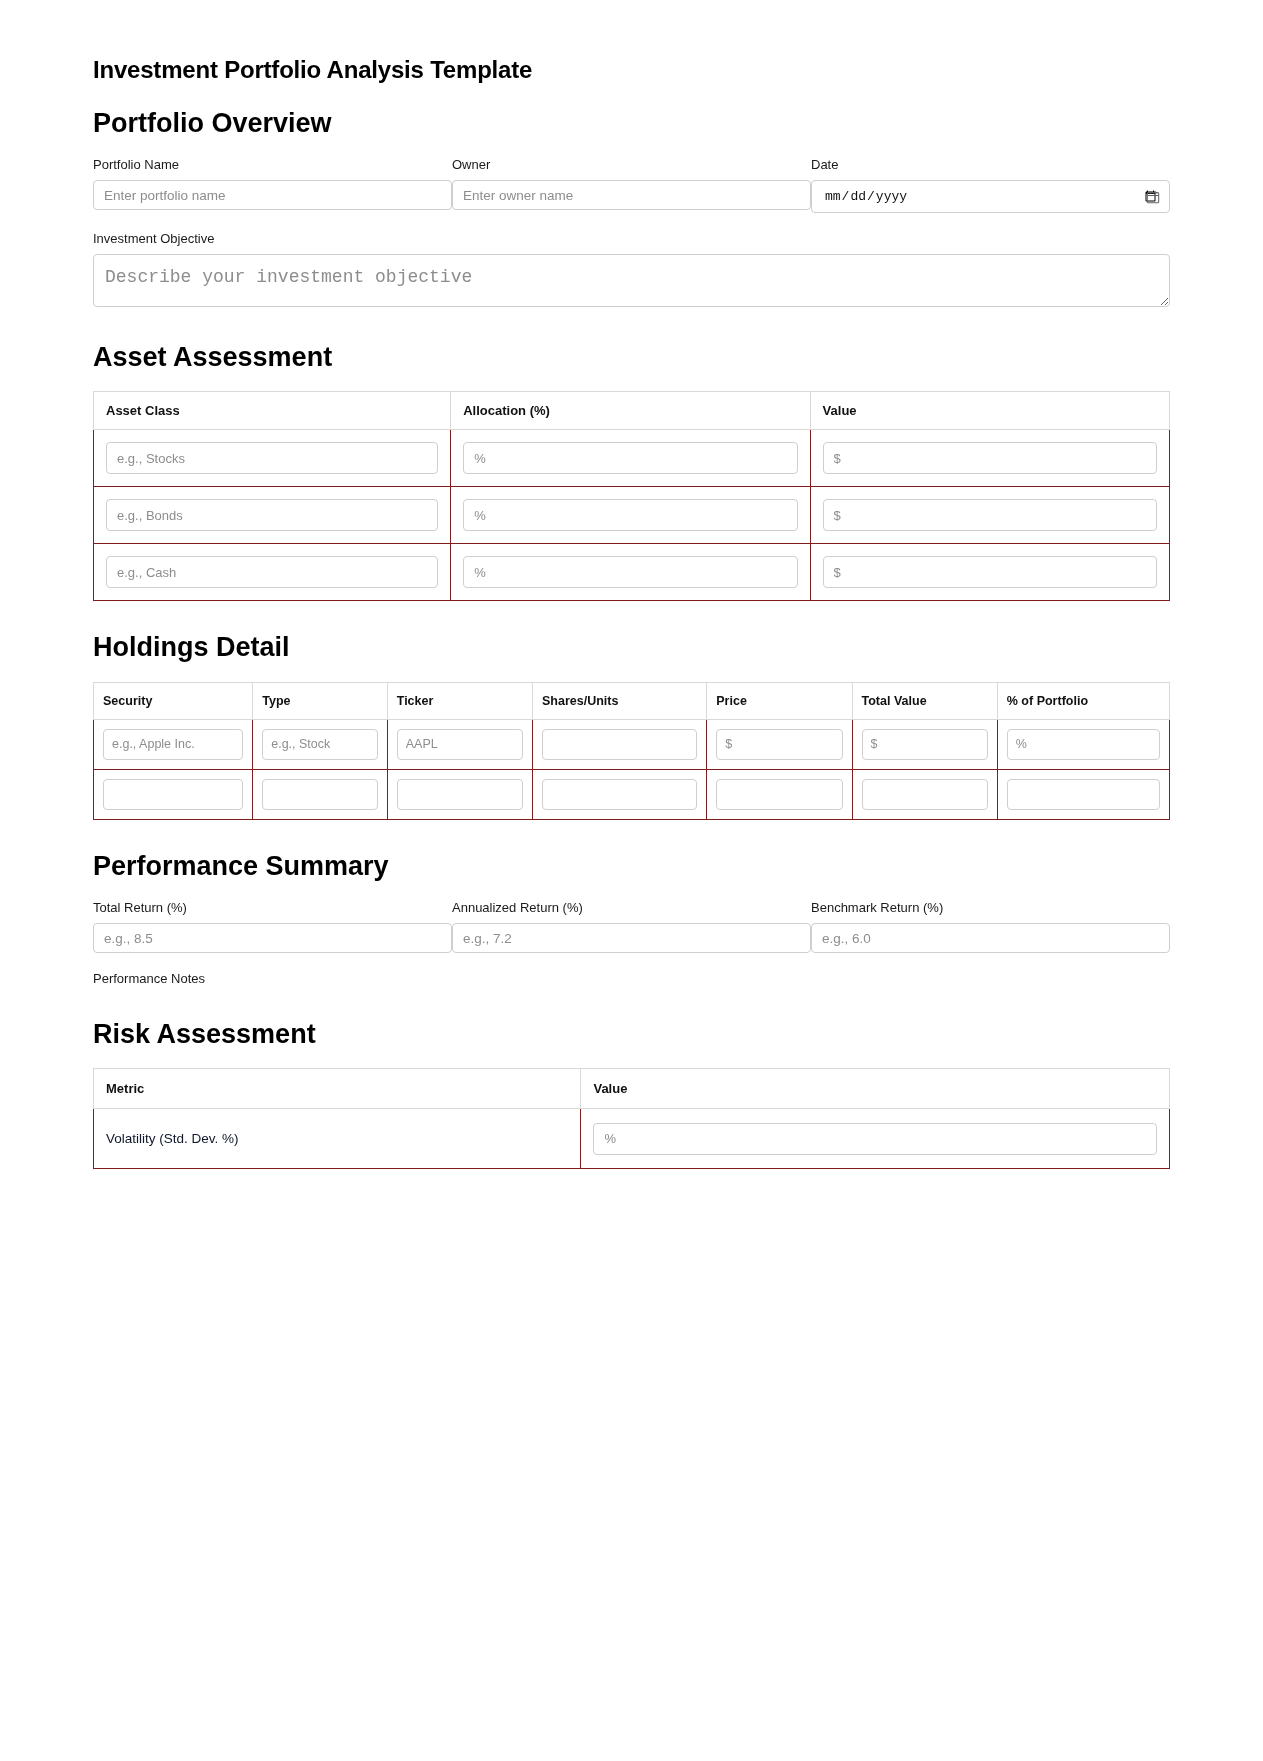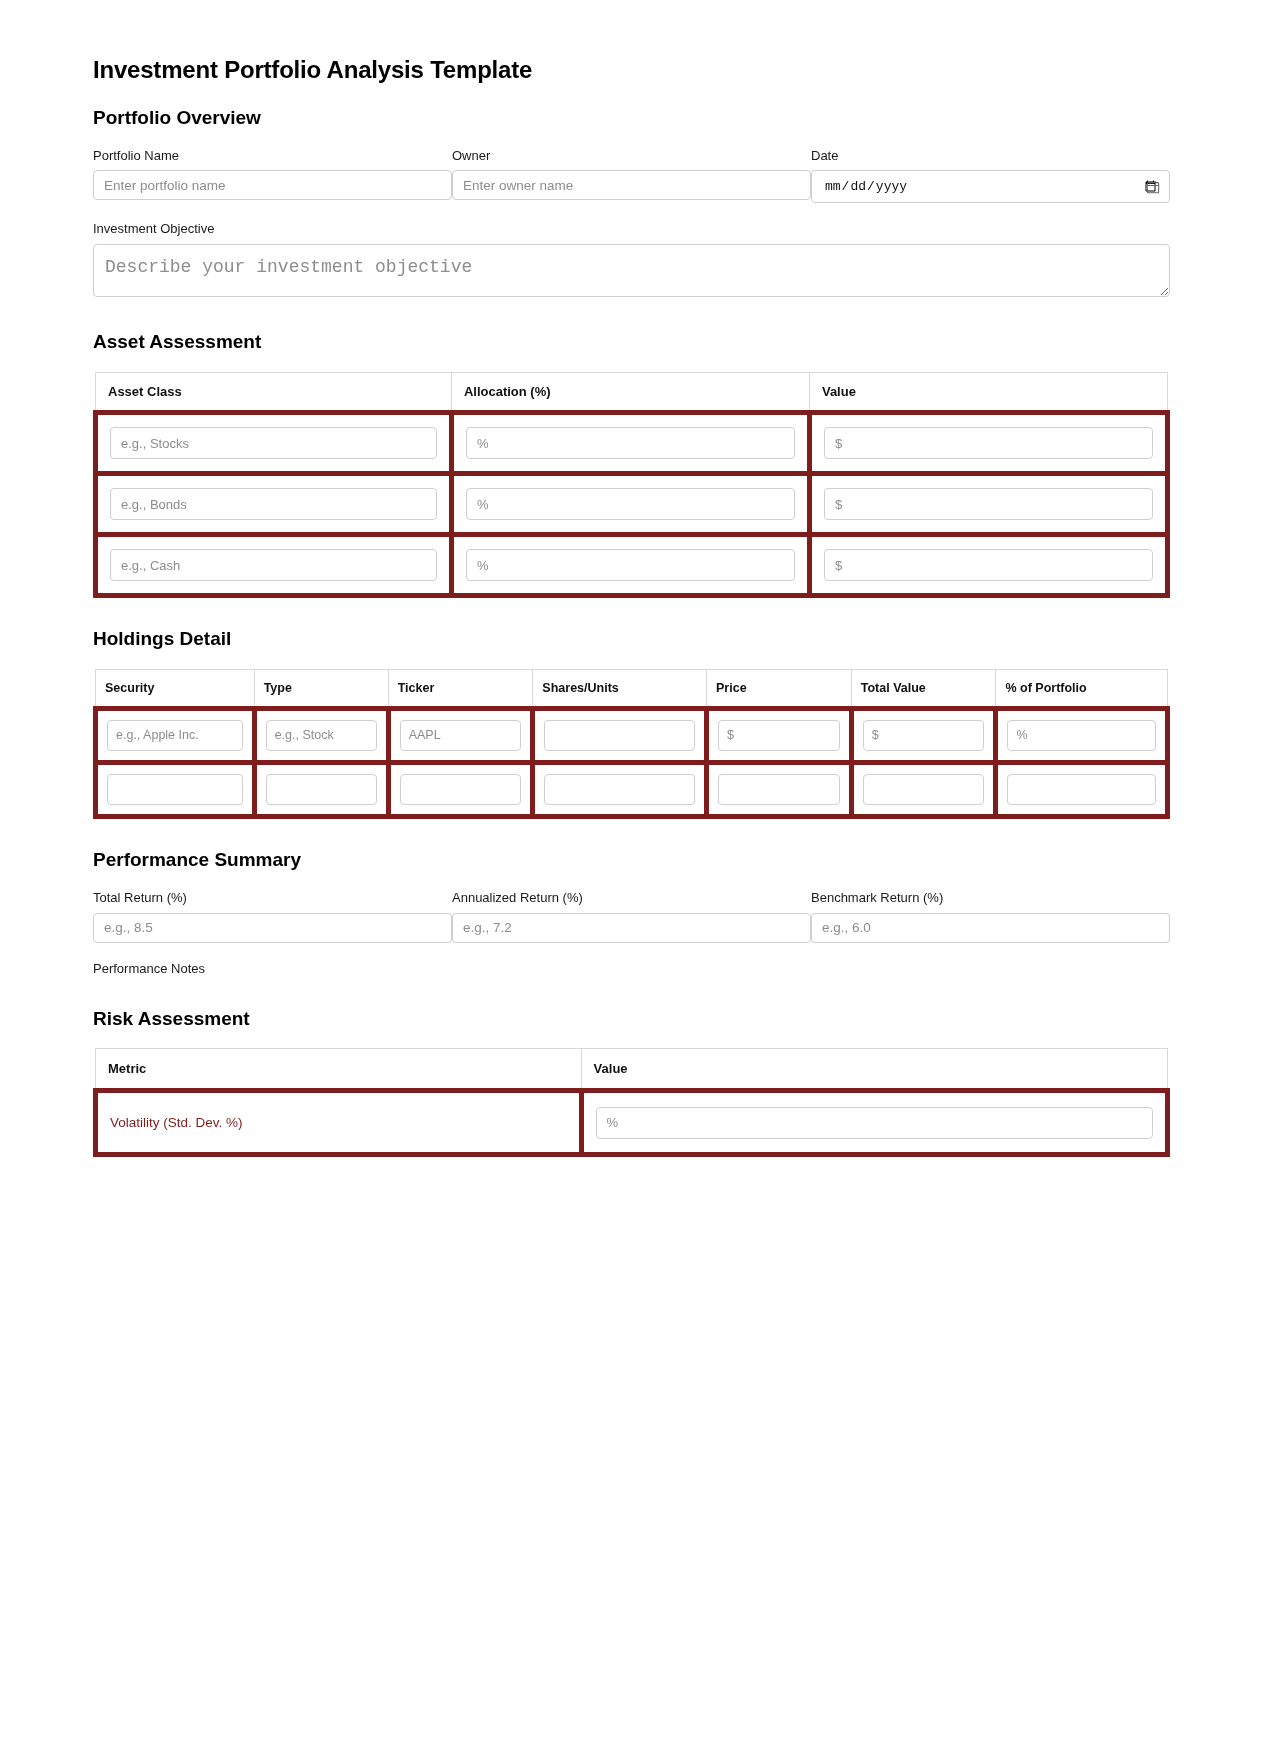--- a/index.html
+++ b/index.html
@@ -23,21 +23,21 @@
   }
   .doc-title {
     font-size: 24px;
     font-weight: bold;
     letter-spacing: -0.2px;
     margin: 0 0 22px 0;
     line-height: 1.2;
     color: #000;
   }
   .section-title {
-    font-size: 19px;
+    font-size: 27px;
     font-weight: bold;
     margin: 12px 0 18px 0;
     line-height: 1.2;
     color: #000;
   }
   .section {
     margin-bottom: 30px;
   }
 
   
@@ -104,27 +104,27 @@
     font-size: 13px;
     font-weight: bold;
     color: #111;
     padding: 11px 12px;
     border: 1px solid #d9d9d9;
     background: #fff;
     white-space: nowrap;
   }
   td {
     padding: 10px 12px;
-    border: 5px solid #7f1d1d;
+    border: 1px solid #7f1d1d;
     vertical-align: middle;
     background: #fff;
   }
   td.metric-label {
     font-size: 13.5px;
-    color: #7f1d1d;
+    color: #0f172a;
     padding: 22px 12px;
   }
   td > input[type="text"] {
     height: 32px;
     font-size: 13px;
   }
   .alloc-table td { padding: 12px 12px 12px 12px; height: 54px; }
   .alloc-table tr td:first-child { padding-left: 12px; }
 
   .holdings-table th { padding: 11px 9px; font-size: 12.5px; }

